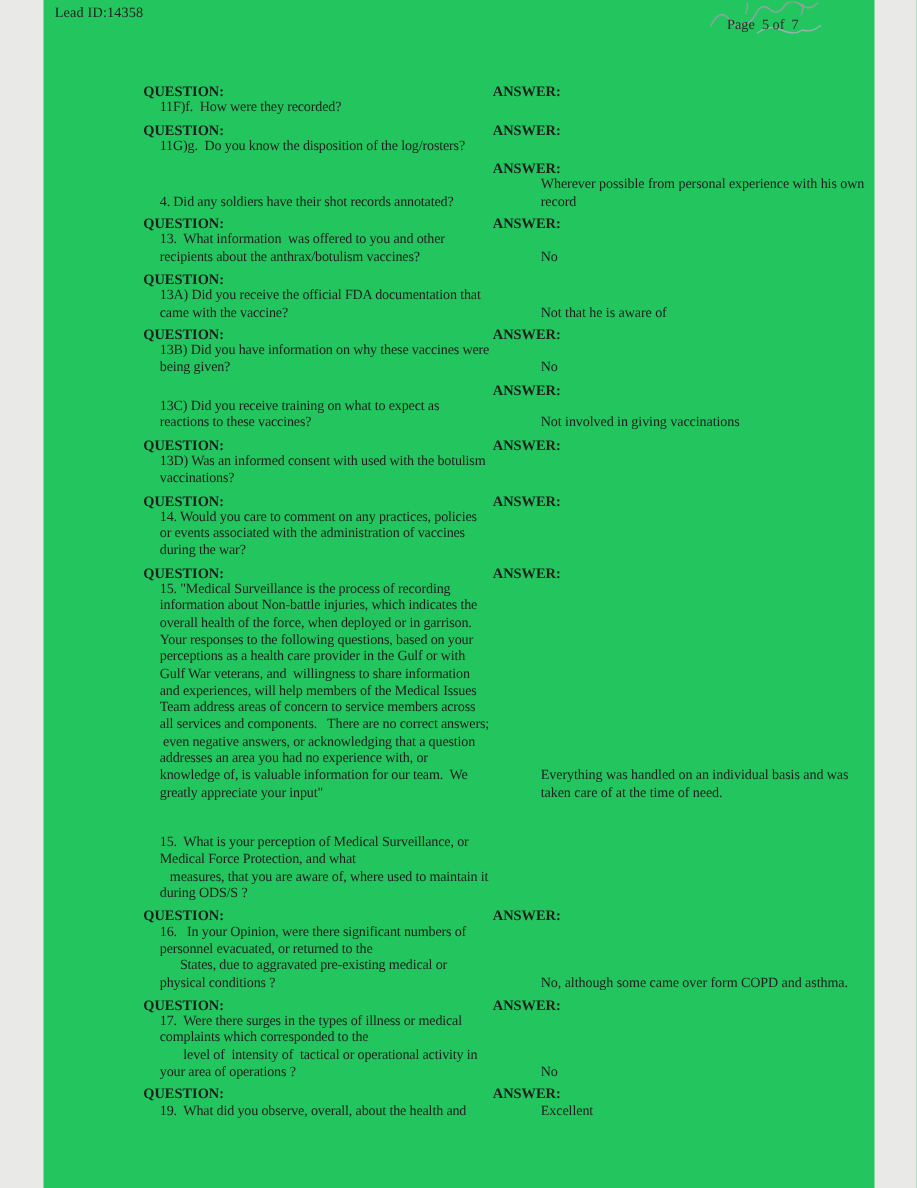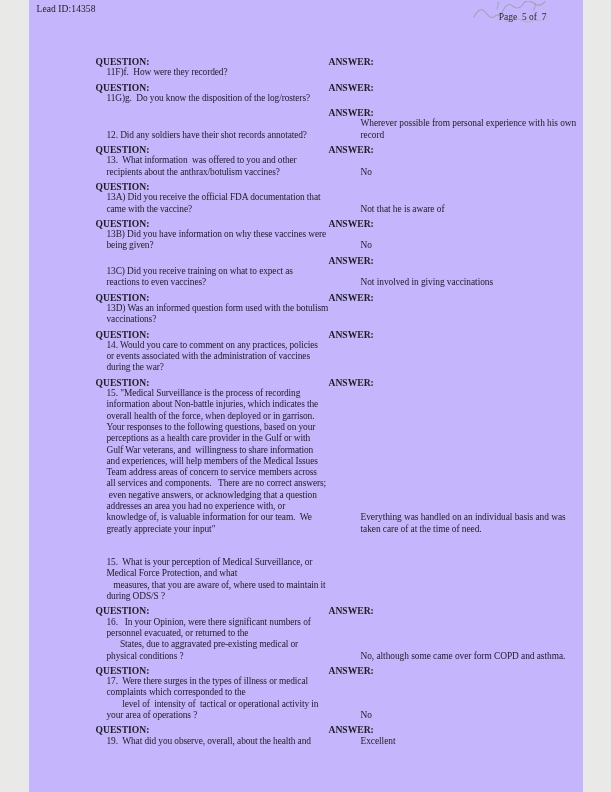--- a/index.html
+++ b/index.html
@@ -1,21 +1,21 @@
 <!DOCTYPE html>
 <html><head>
 <meta charset="utf-8">
 <style>
   html, body { margin: 0; padding: 0; background: #e9e9e7; }
   .page {
     position: relative;
     width: 554px;
     height: 792px;
     margin: 0 auto;
-    background: #c4b5fd;
+    background: #22c55e;
     font-family: "Liberation Serif", "DejaVu Serif", serif;
     color: #1e1e1e;
     overflow: hidden;
   }
   .lead-id {
     position: absolute;
     top: 4px;
     left: 8px;
     font-size: 9.5px;
     letter-spacing: 0.1px;
@@ -30,21 +30,21 @@
   }
   .scribble {
     position: absolute;
     top: 1px;
     right: 2px;
     opacity: 0.85;
   }
   .page-num {
     position: absolute;
     top: 12px;
-    right: 14px;
+    right: 28px;
     font-size: 9.5px;
     white-space: pre;
     color: #2a2a2a;
   }
   .content {
     position: absolute;
     left: 62px;
     top: 56px;
     width: 530px;
   }
@@ -122,21 +122,21 @@
       <div class="a-text"></div>
     </div>
   </div>
 
   <div class="qa-block">
     <div class="label-row">
       <div class="q-label"></div>
       <div class="a-label">ANSWER:</div>
     </div>
     <div class="text-row">
-      <div class="q-text">12. Did any soldiers have their shot records annotated?</div>
+      <div class="q-text">4. Did any soldiers have their shot records annotated?</div>
       <div class="a-text">Wherever possible from personal experience with his own
 record</div>
     </div>
   </div>
 
   <div class="qa-block">
     <div class="label-row">
       <div class="q-label">QUESTION:</div>
       <div class="a-label">ANSWER:</div>
     </div>
@@ -171,32 +171,32 @@
     </div>
   </div>
 
   <div class="qa-block">
     <div class="label-row">
       <div class="q-label"></div>
       <div class="a-label">ANSWER:</div>
     </div>
     <div class="text-row">
       <div class="q-text">13C) Did you receive training on what to expect as
-reactions to even vaccines?</div>
+reactions to these vaccines?</div>
       <div class="a-text">Not involved in giving vaccinations</div>
     </div>
   </div>
 
   <div class="qa-block">
     <div class="label-row">
       <div class="q-label">QUESTION:</div>
       <div class="a-label">ANSWER:</div>
     </div>
     <div class="text-row">
-      <div class="q-text">13D) Was an informed question form used with the botulism
+      <div class="q-text">13D) Was an informed consent with used with the botulism
 vaccinations?</div>
       <div class="a-text"></div>
     </div>
   </div>
 
   <div class="qa-block">
     <div class="label-row">
       <div class="q-label">QUESTION:</div>
       <div class="a-label">ANSWER:</div>
     </div>

